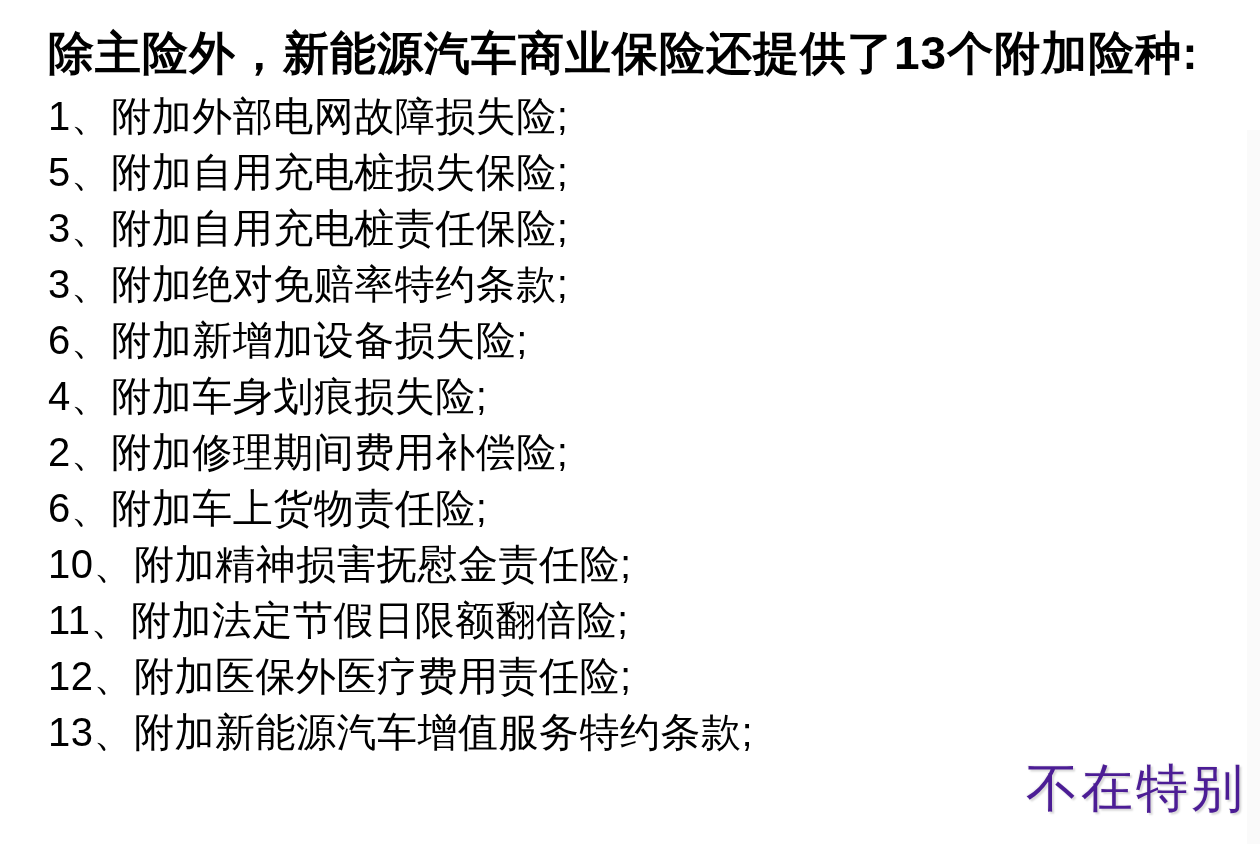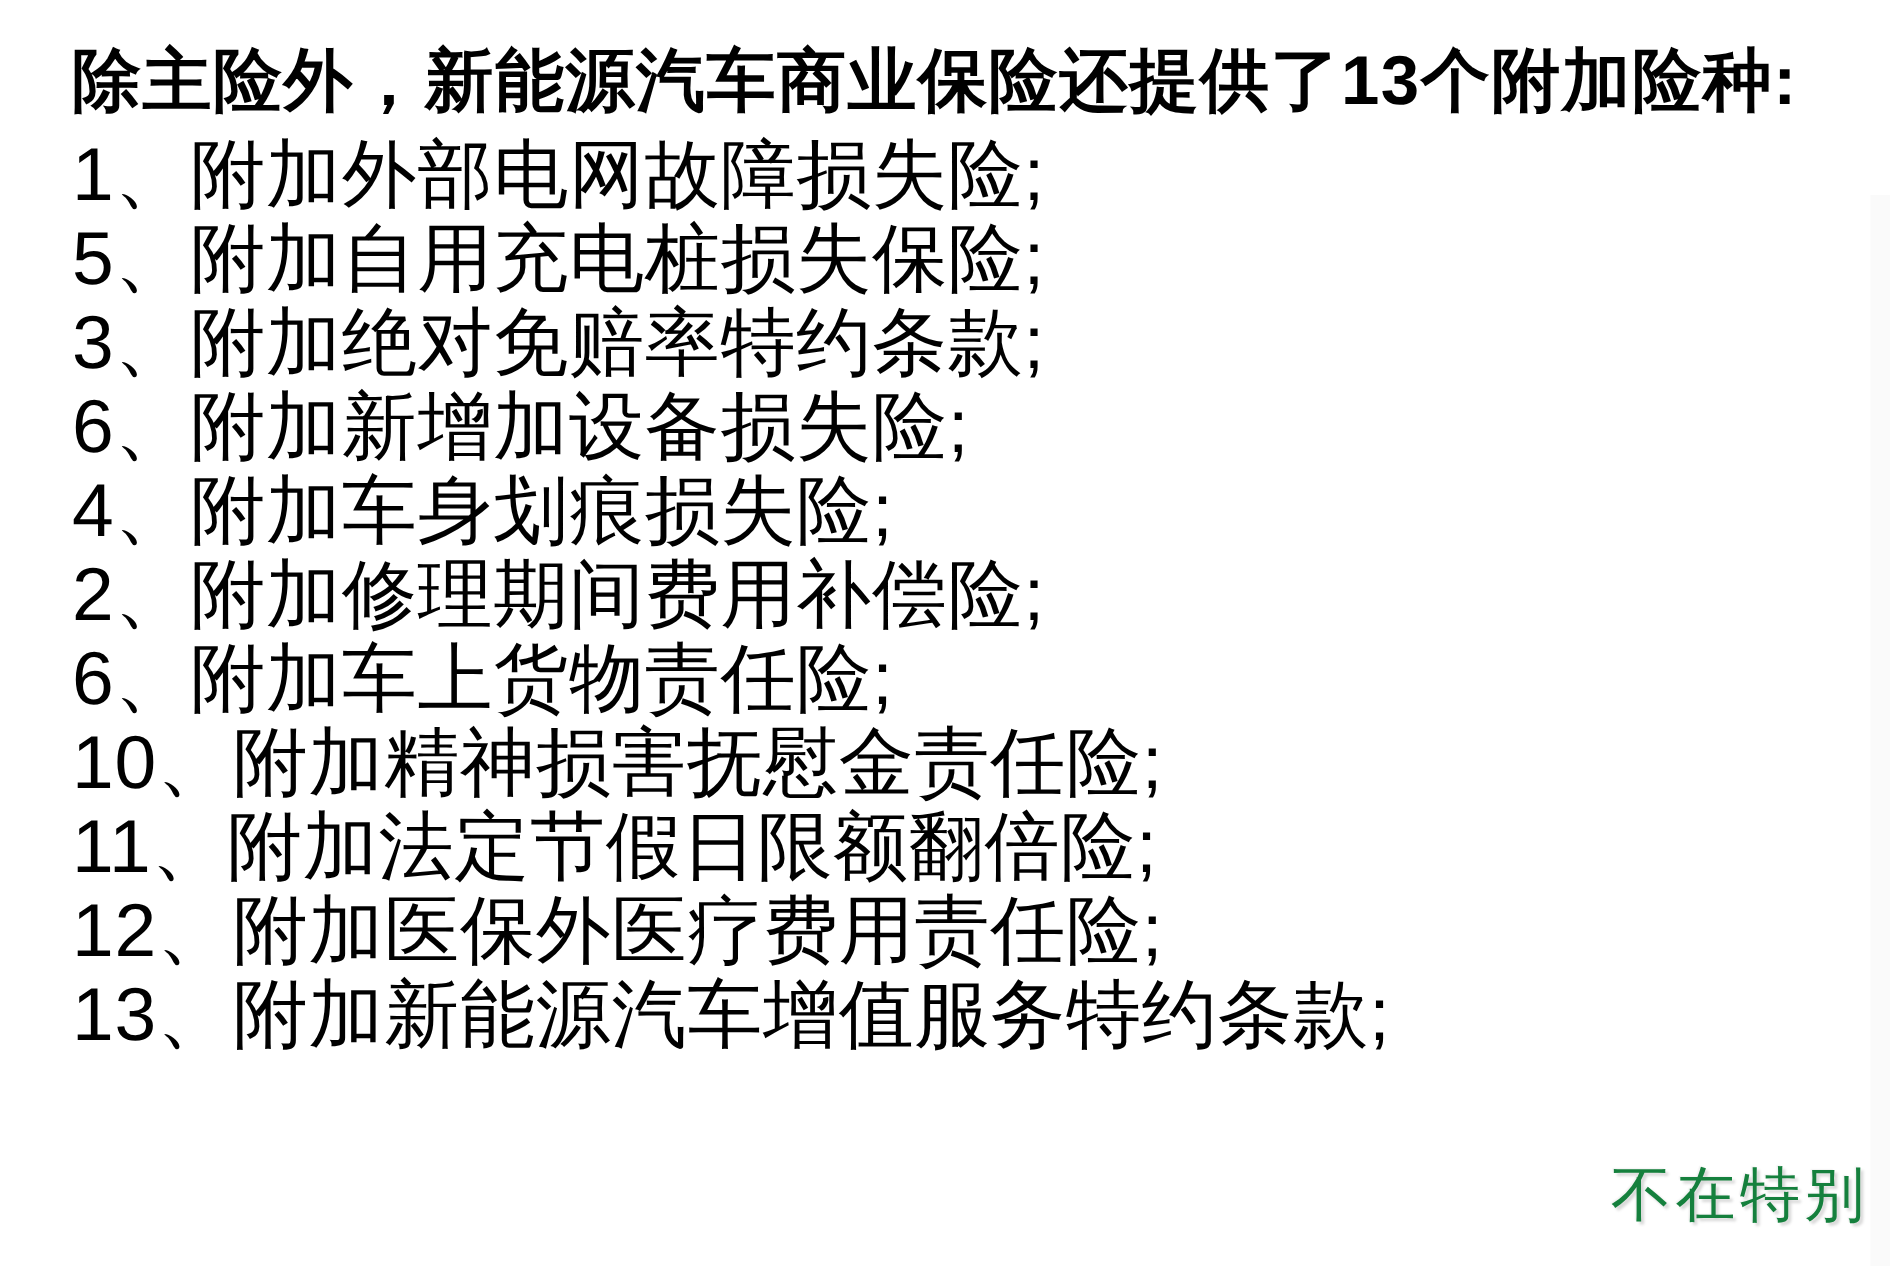--- a/index.html
+++ b/index.html
@@ -29,54 +29,55 @@
   .title {
     margin: 0 0 4px 0;
     font-size: 46px;
     font-weight: 700;
     line-height: 62px;
     letter-spacing: 1px;
     white-space: nowrap;
     color: #000000;
   }
   .line {
-    font-size: 50px;
+    font-size: 40px;
     font-weight: 400;
     line-height: 56px;
     letter-spacing: 0.5px;
     white-space: nowrap;
     color: #000000;
   }
   .watermark {
     position: absolute;
     right: 14px;
     bottom: 20px;
-    font-size: 40px;
+    font-size: 52px;
     letter-spacing: 3px;
-    color: #15803d;
+    color: #4c1d95;
     text-shadow: 2px 2px 2px #d8d8d8, -1px -1px 1px #f2f2f2;
     user-select: none;
   }
   .edge-strip {
     position: absolute;
     right: 0;
     top: 130px;
     width: 13px;
     height: 714px;
     background: #fafafa;
   }
 </style>
 </head>
 <body>
 
 <div class="doc">
   <div class="content">
     <h1 class="title">除主险外，新能源汽车商业保险还提供了13个附加险种:</h1>
     <div class="line">1、附加外部电网故障损失险;</div>
     <div class="line">5、附加自用充电桩损失保险;</div>
+    <div class="line">3、附加自用充电桩责任保险;</div>
     <div class="line">3、附加绝对免赔率特约条款;</div>
     <div class="line">6、附加新增加设备损失险;</div>
     <div class="line">4、附加车身划痕损失险;</div>
     <div class="line">2、附加修理期间费用补偿险;</div>
     <div class="line">6、附加车上货物责任险;</div>
     <div class="line">10、附加精神损害抚慰金责任险;</div>
     <div class="line">11、附加法定节假日限额翻倍险;</div>
     <div class="line">12、附加医保外医疗费用责任险;</div>
     <div class="line">13、附加新能源汽车增值服务特约条款;</div>
   </div>

